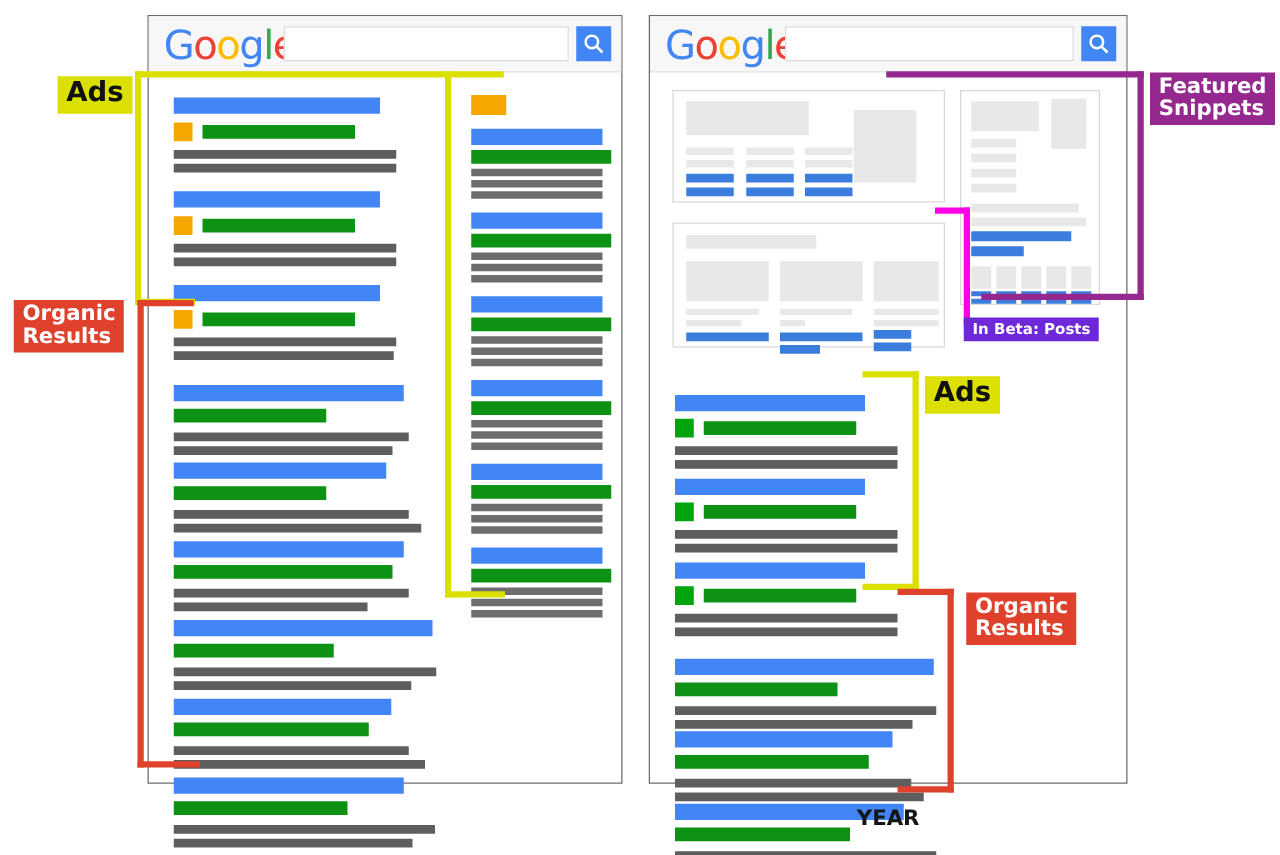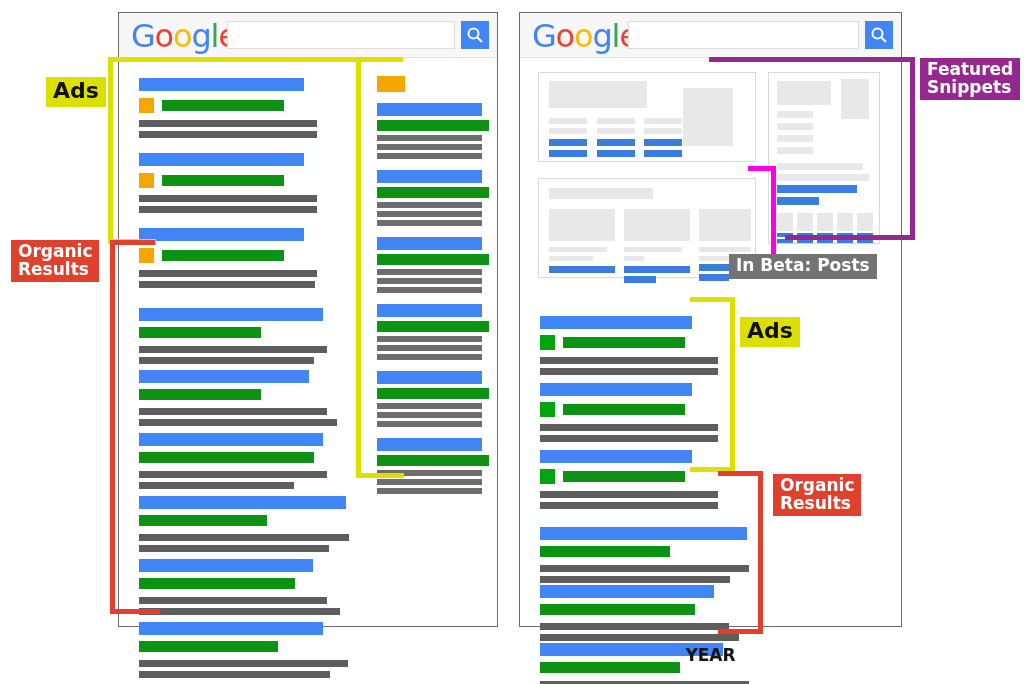--- a/index.html
+++ b/index.html
@@ -76,21 +76,21 @@
   .lbl{
     position:absolute;
     font-family:"DejaVu Sans", sans-serif;
     font-weight:bold;
     color:#ffffff;
     line-height:1.04;
     padding:3px 7px 4px 7px;
     box-sizing:border-box;
     white-space:pre;
   }
-  .lbl.dark{color:#111111;margin-top:16px;}
+  .lbl.dark{color:#111111;}
 
   .caption{
     position:absolute;
     font-family:"DejaVu Sans", sans-serif;
     font-weight:bold;
     font-size:17px;
     color:#151515;
     letter-spacing:0px;
     text-align:center;
   }
@@ -341,21 +341,21 @@
   <div class="brk" style="left:718px;top:629px;width:45px;height:5px;background:#E0412D;"></div>
 
   <div class="lbl dark" style="left:46px;top:61px;background:#DCE000;font-size:22px;">Ads</div>
 
   <div class="lbl" style="left:11px;top:240px;background:#E0412D;font-size:17px;">Organic
 Results</div>
 
   <div class="lbl" style="left:920px;top:58px;background:#94288E;font-size:17px;">Featured
 Snippets</div>
 
-  <div class="lbl" style="left:729px;top:254px;background:#737373;font-size:17px;">In Beta: Posts</div>
+  <div class="lbl" style="left:771px;top:254px;background:#6d28d9;font-size:12px;">In Beta: Posts</div>
 
   <div class="lbl dark" style="left:740px;top:301px;background:#DCE000;font-size:22px;">Ads</div>
 
   <div class="lbl" style="left:773px;top:474px;background:#E0412D;font-size:17px;">Organic
 Results</div>
 
 
   <div class="caption" style="left:519px;top:645px;width:383px;">YEAR</div>
 
 </div>

